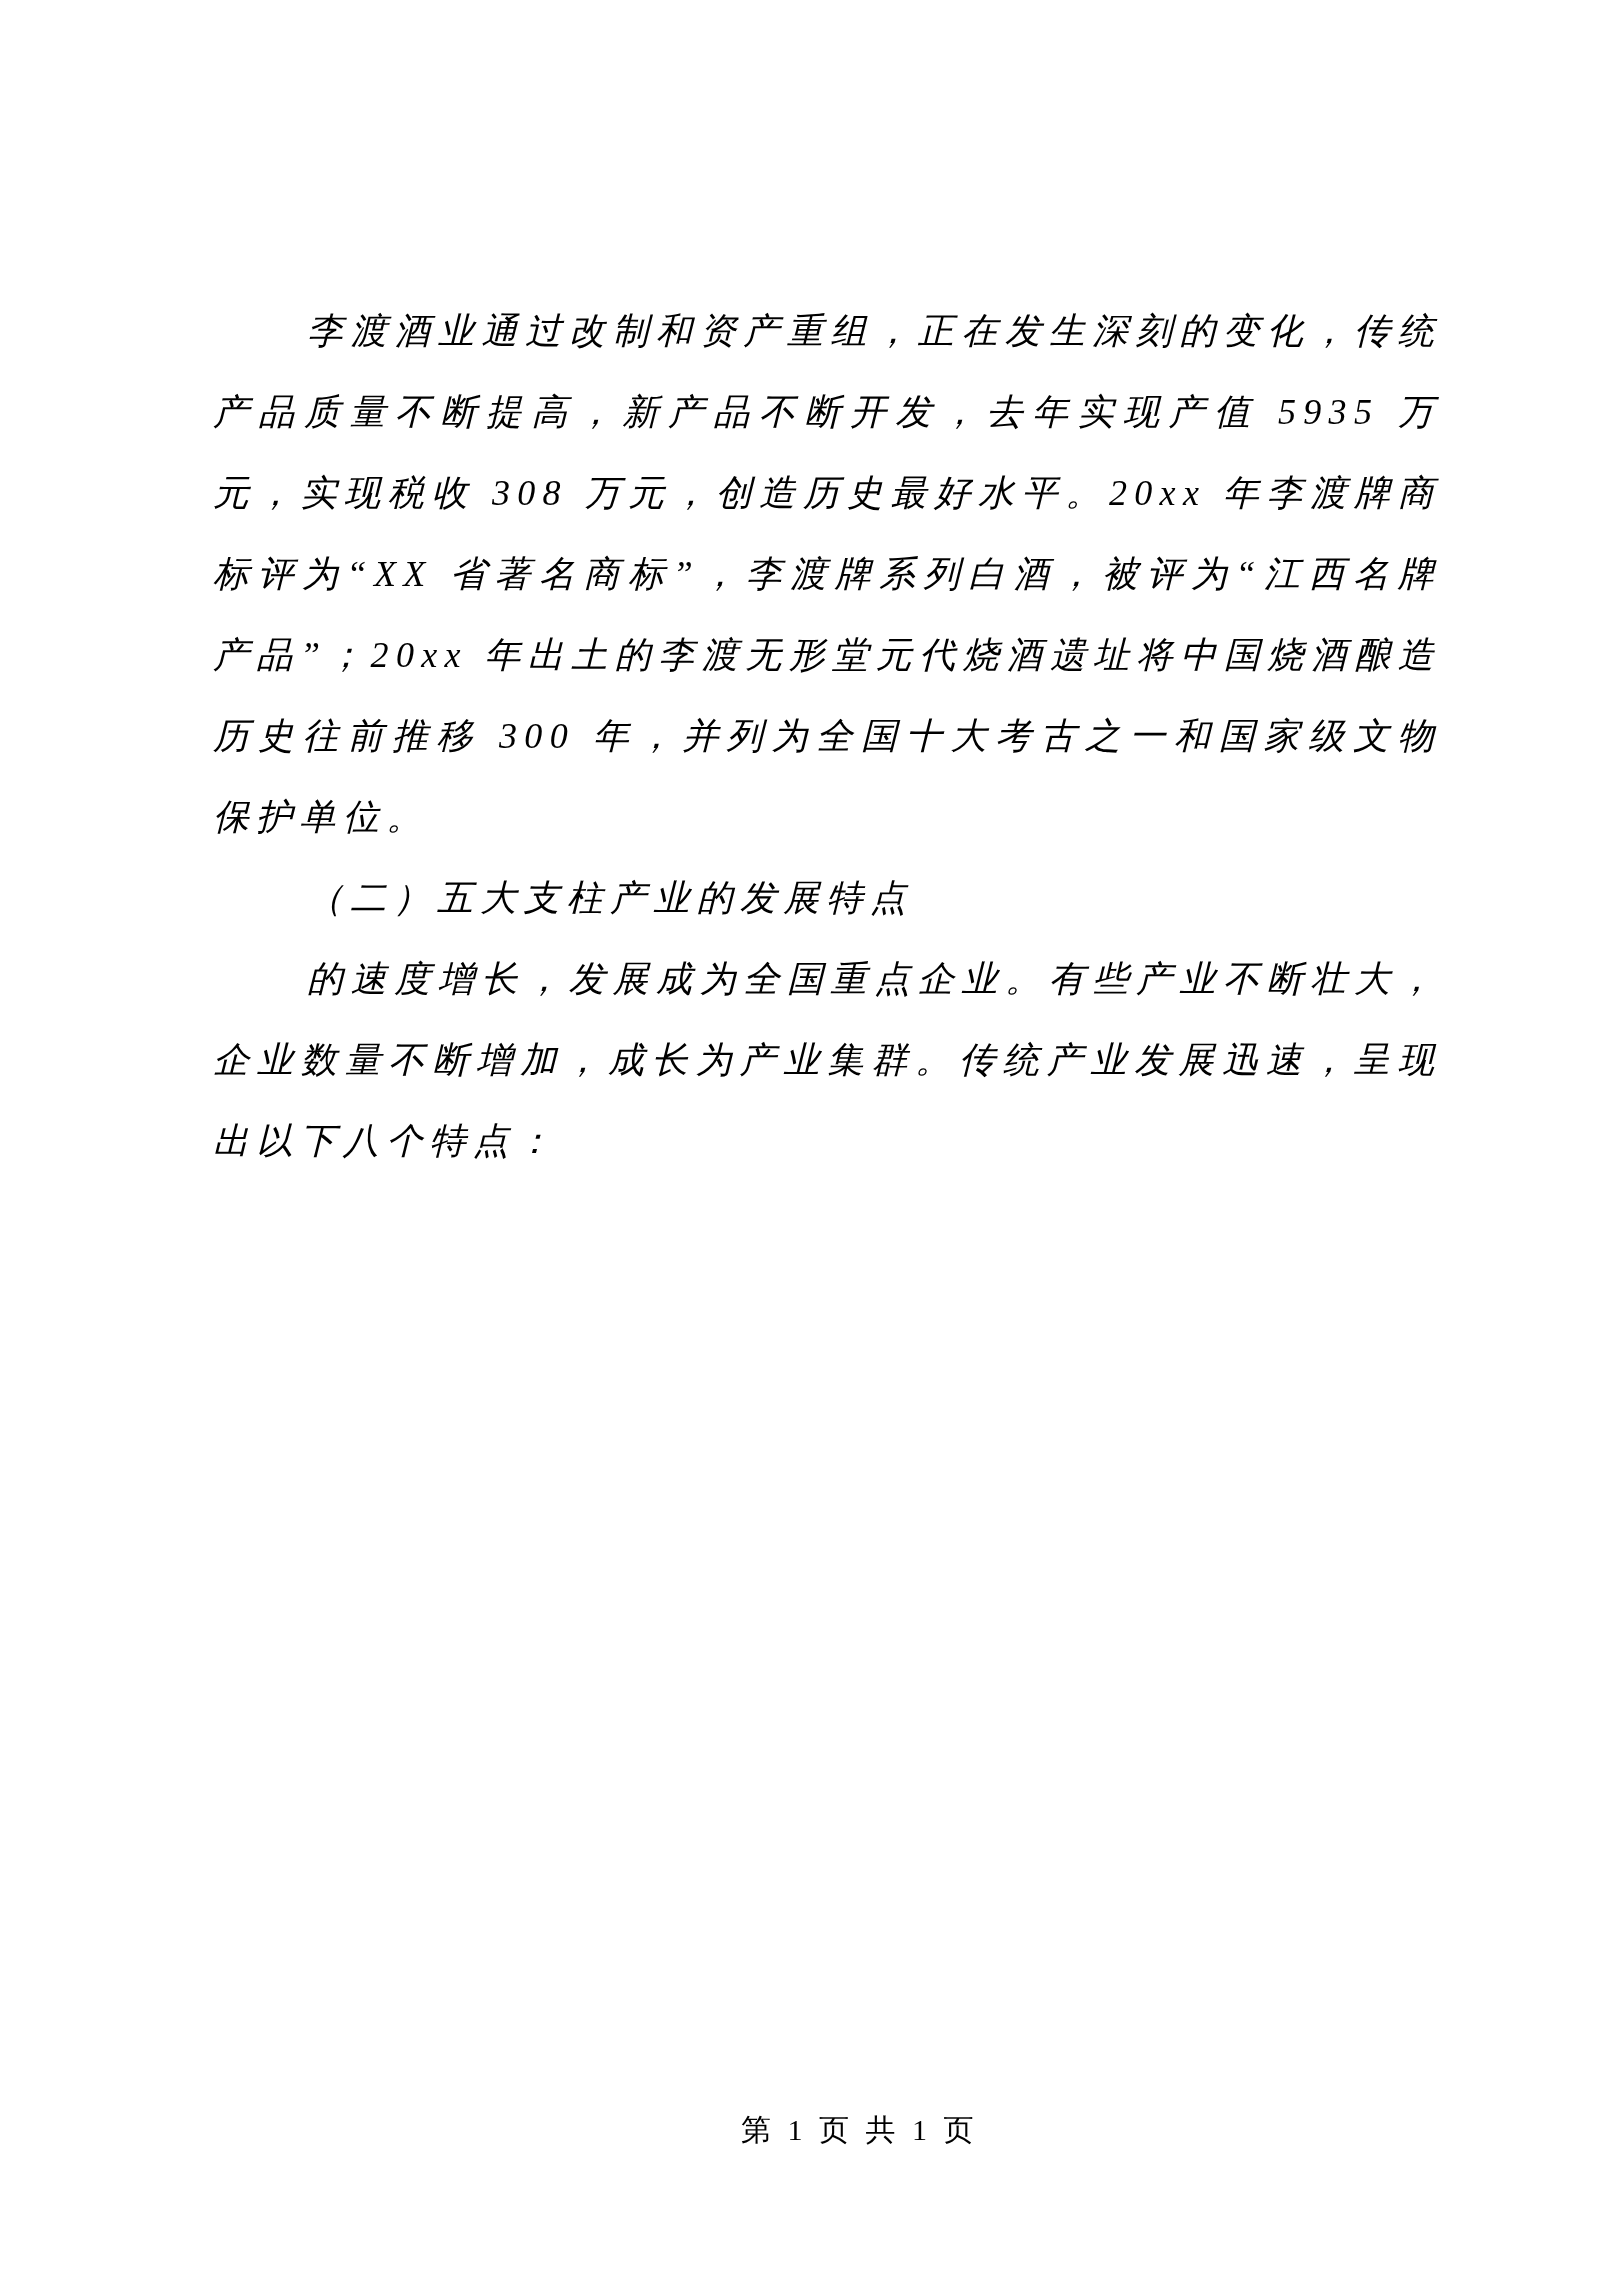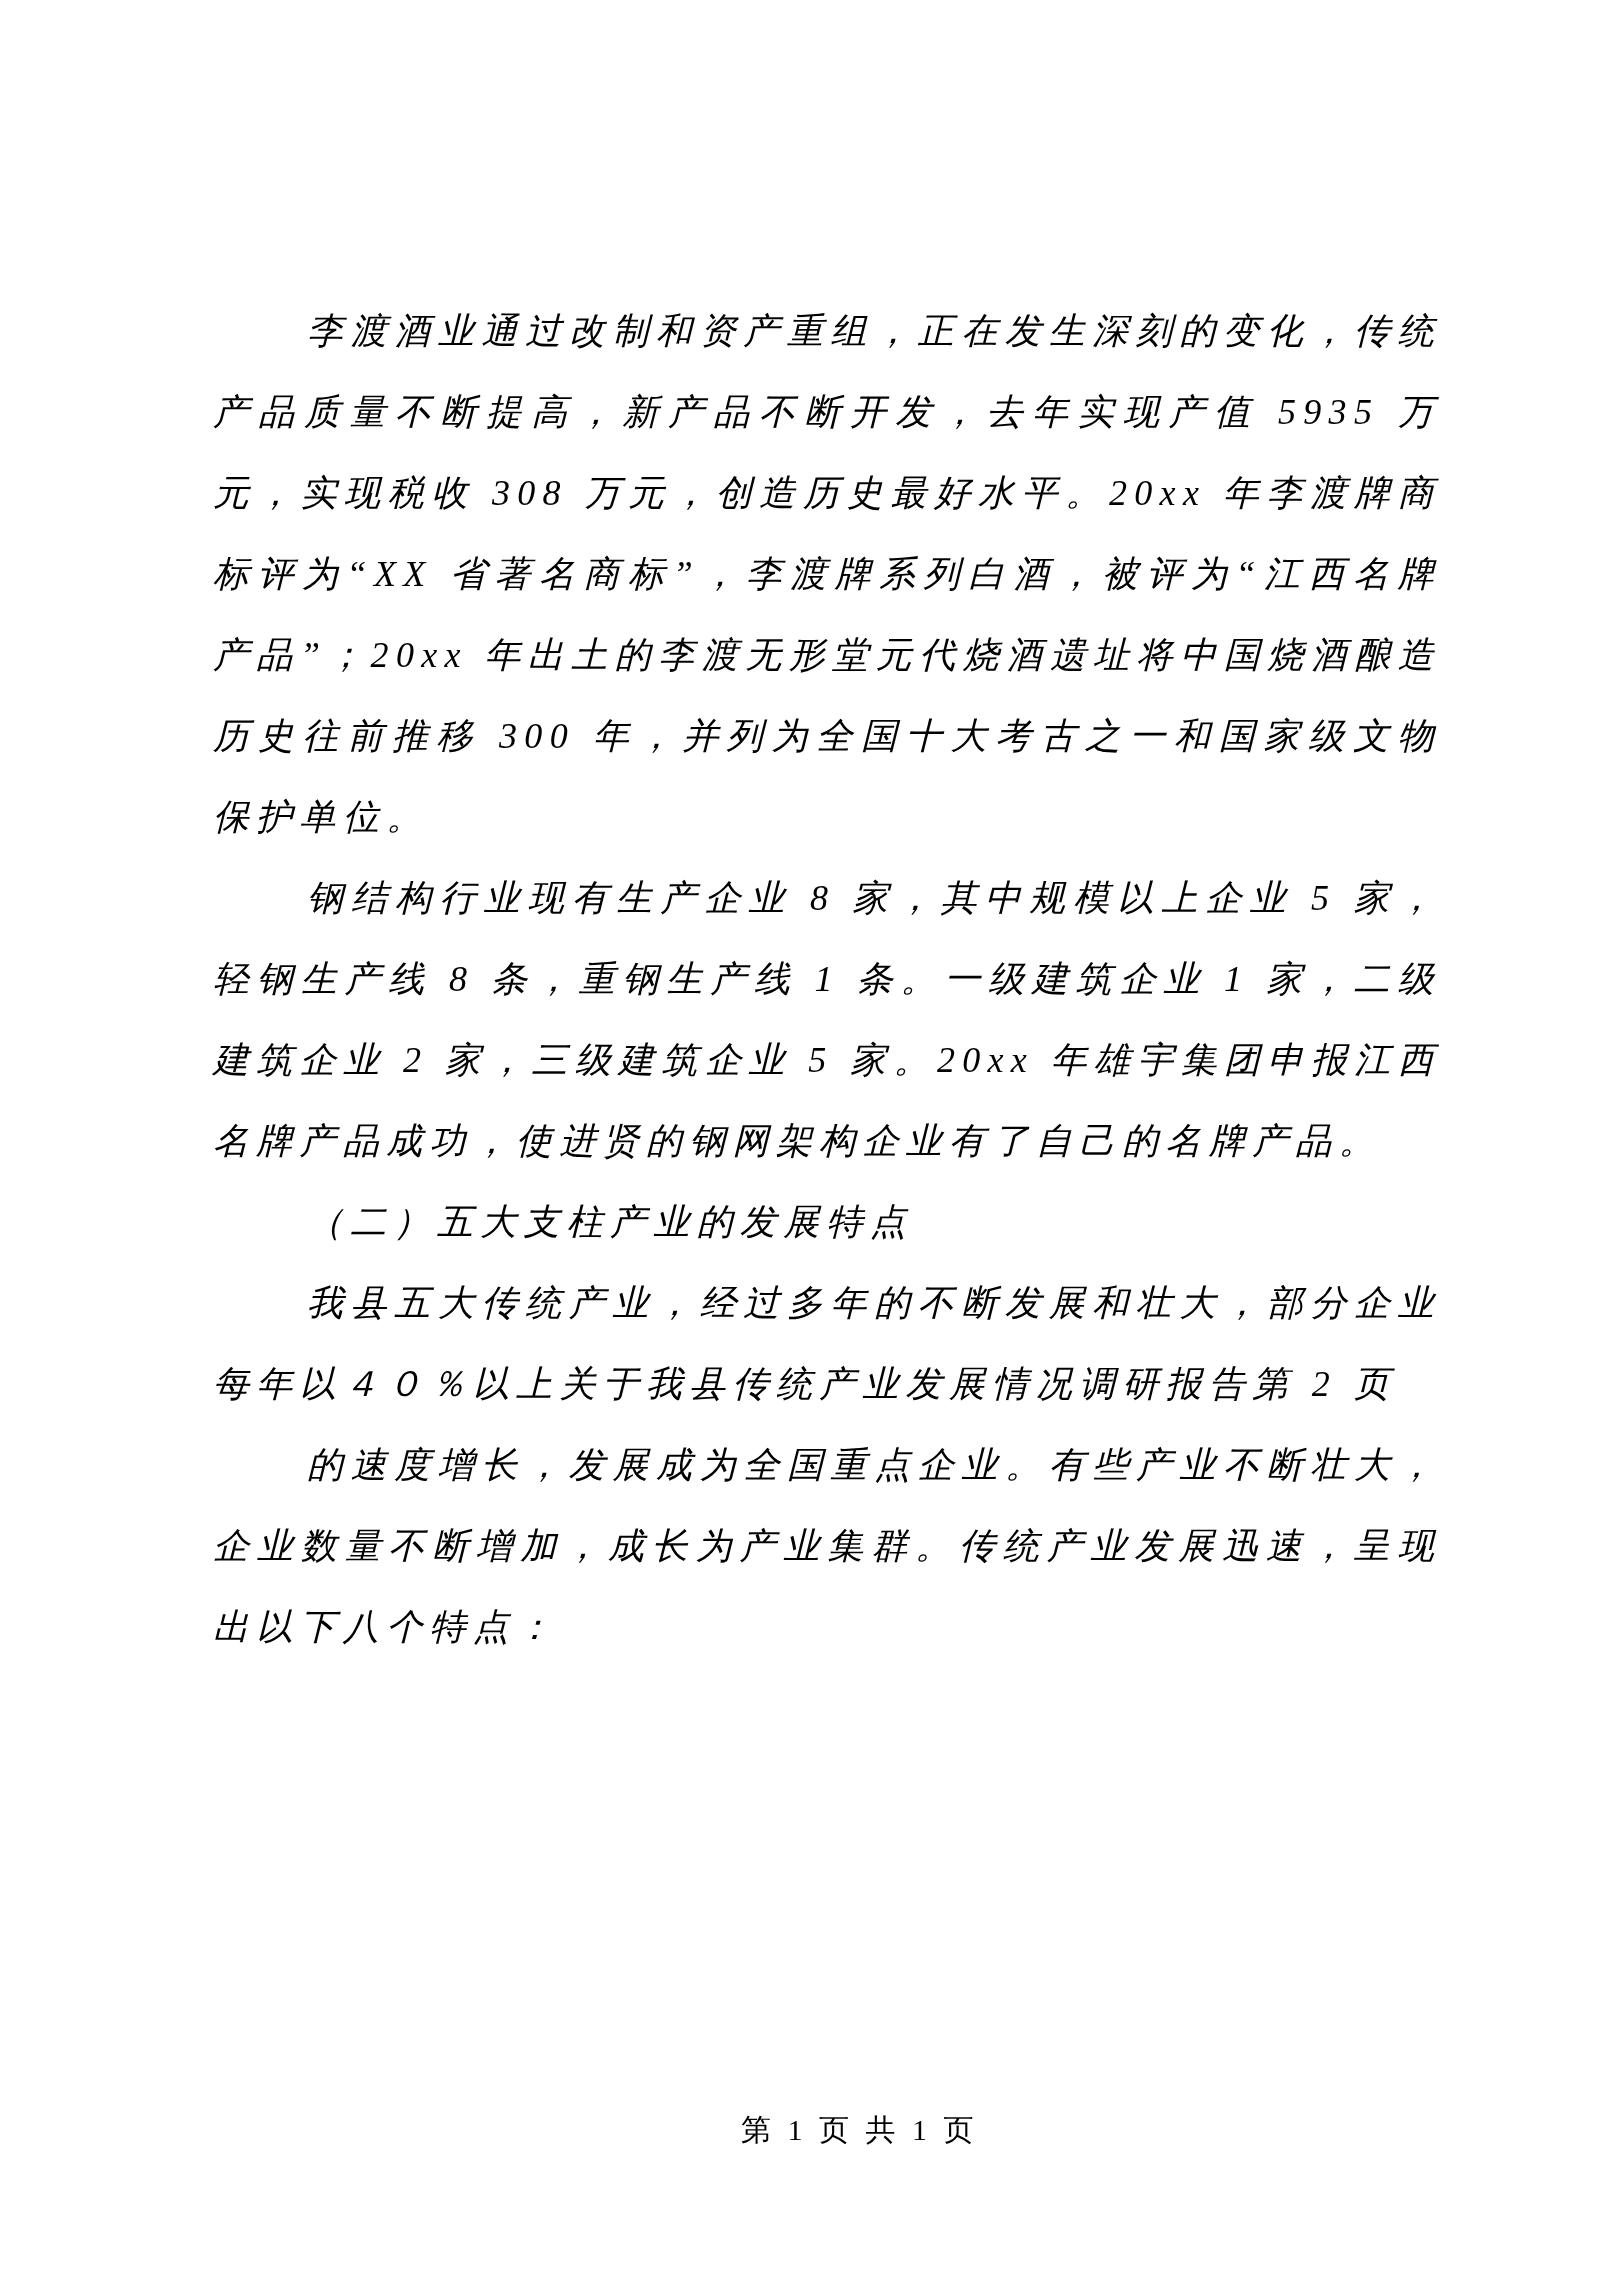--- a/index.html
+++ b/index.html
@@ -54,21 +54,19 @@
     color: #000000;
     padding-left: 48px;
   }
 </style>
 </head>
 <body>
 
 <div class="page">
   <div class="text-block">
     <p class="body-para">李渡酒业通过改制和资产重组，正在发生深刻的变化，传统产品质量不断提高，新产品不断开发，去年实现产值 5935 万元，实现税收 308 万元，创造历史最好水平。20xx 年李渡牌商标评为“XX 省著名商标”，李渡牌系列白酒，被评为“江西名牌产品”；20xx 年出土的李渡无形堂元代烧酒遗址将中国烧酒酿造历史往前推移 300 年，并列为全国十大考古之一和国家级文物保护单位。</p>
-    <p class="body-para">钢结构行业现有生产企业 8 家，其中规模以上企业 5 家，轻钢生产线 8 条，重钢生产线 1 条。一级建筑企业 1 家，二级建筑企业 2 家，三级建筑企业 5 家。20xx 年雄宇集团申报江西名牌产品成功，使进贤的钢网架构企业有了自己的名牌产品。</p>
     <p class="body-para">（二）五大支柱产业的发展特点</p>
-    <p class="body-para">我县五大传统产业，经过多年的不断发展和壮大，部分企业每年以４０％以上关于我县传统产业发展情况调研报告第 2 页</p>
     <p class="body-para">的速度增长，发展成为全国重点企业。有些产业不断壮大，企业数量不断增加，成长为产业集群。传统产业发展迅速，呈现出以下八个特点：</p>
   </div>
 
   <div class="footer">第 1 页 共 1 页</div>
 </div>
 
 
 </body></html>

